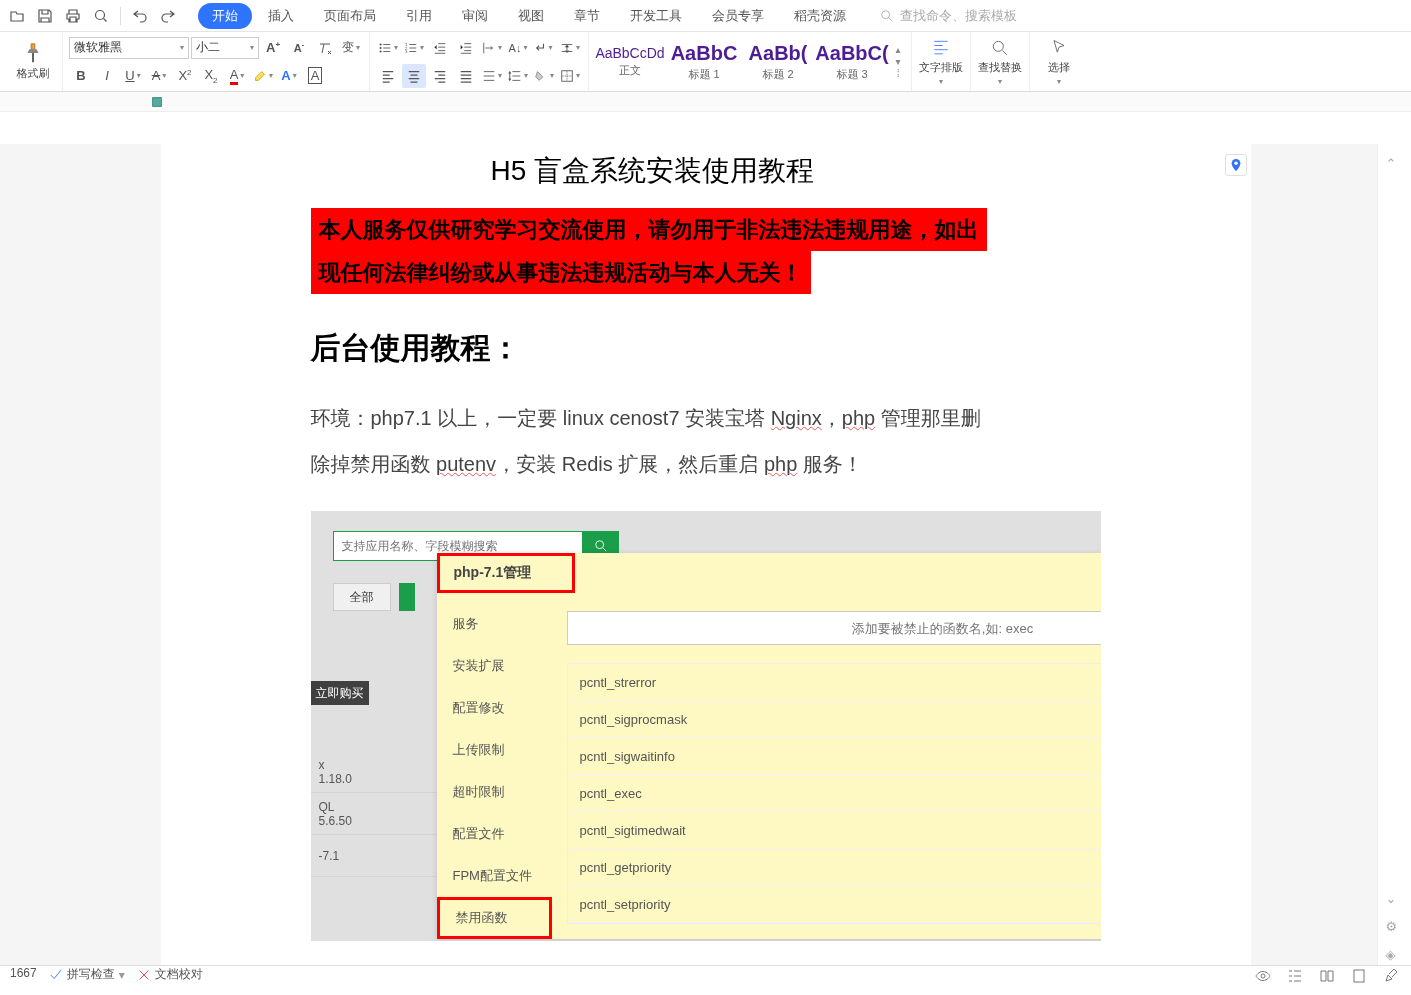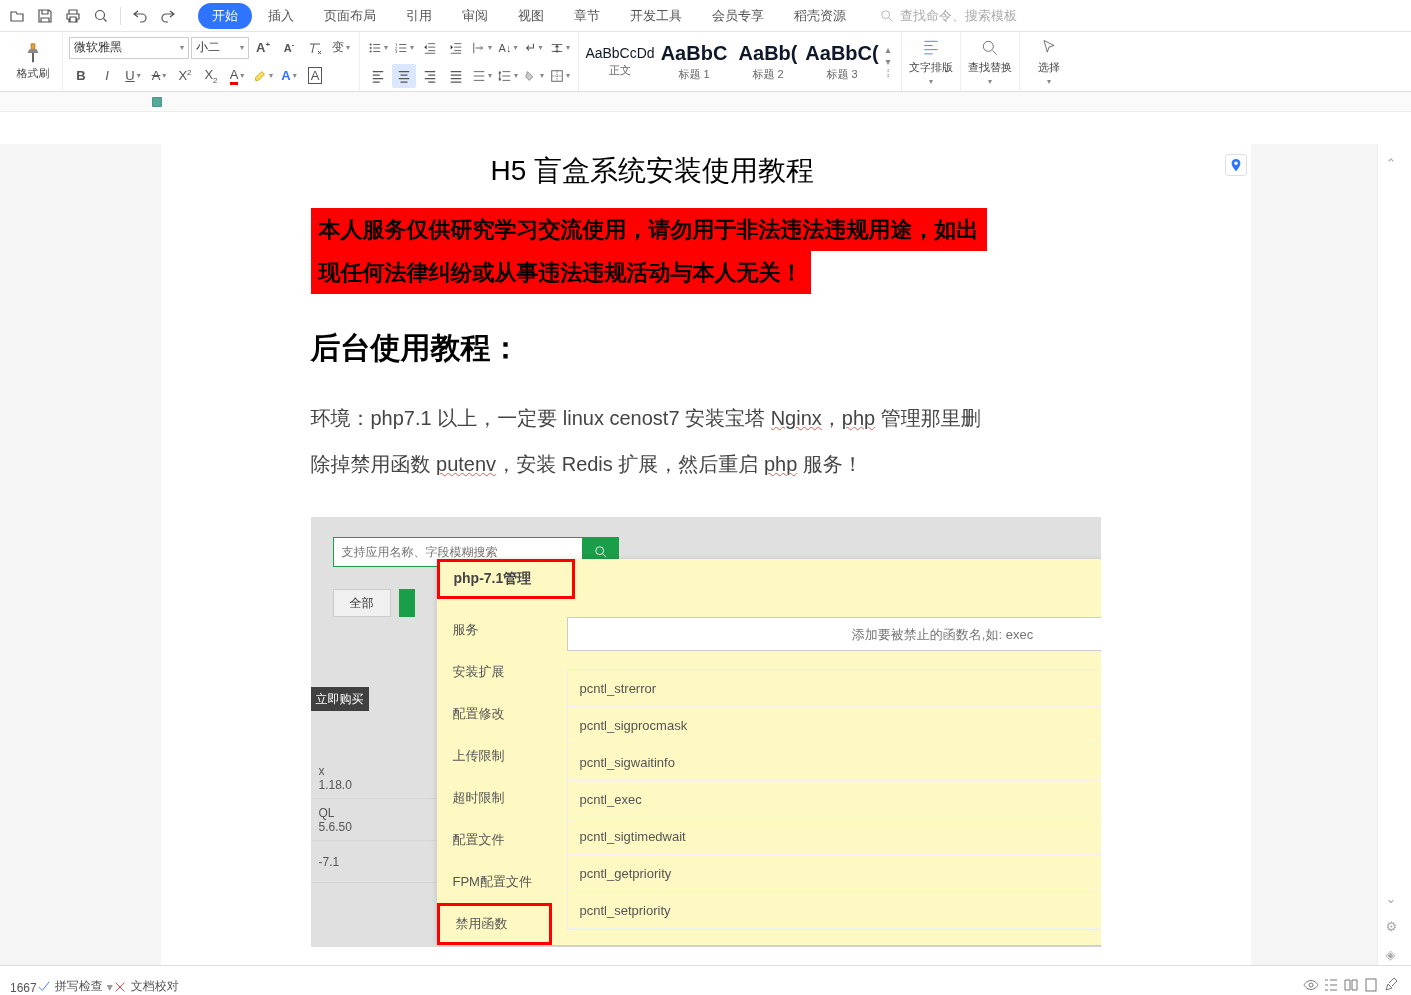--- a/index.html
+++ b/index.html
@@ -17,27 +17,27 @@
 .ribbon-tabs .search { margin-left: 18px; display: flex; align-items: center; color: #aaa; font-size: 13px; gap: 6px; }
 .ribbon-tabs .search svg { color: #aaa; }
 
 
 .ribbon { display: flex; align-items: stretch; height: 60px; border-bottom: 1px solid #ddd; padding: 0 4px; }
 .ribbon-group { display: flex; flex-direction: column; padding: 2px 4px; border-right: 1px solid #eee; }
 .ribbon-group.noborder { border-right: none; }
 .big-btn { display: flex; flex-direction: column; align-items: center; justify-content: center; width: 50px; height: 56px; cursor: pointer; color: #444; font-size: 11px; gap: 2px; }
 .big-btn svg { color: #4a8; }
 .font-row { display: flex; align-items: center; gap: 2px; height: 28px; }
-.font-select { border: 1px solid #ccc; height: 22px; padding: 0 4px; font-size: 12px; min-width: 120px; display: flex; align-items: center; justify-content: space-between; gap: 20px; background: #fff; }
+.font-select { border: 1px solid #ccc; height: 22px; padding: 0 4px; font-size: 12px; min-width: 120px; display: flex; align-items: center; justify-content: space-between; gap: 30px; background: #fff; }
 .font-size-select { min-width: 56px; }
 .icon-btn { width: 24px; height: 24px; display: flex; align-items: center; justify-content: center; cursor: pointer; color: #555; border-radius: 2px; }
 .icon-btn.dropdown::after { content: "▾"; font-size: 8px; margin-left: 2px; color: #888; }
 .style-gallery { display: flex; align-items: center; }
 .style-item { display: flex; flex-direction: column; align-items: center; justify-content: center; width: 72px; height: 52px; border: 1px solid transparent; cursor: pointer; margin: 2px 1px; }
-.style-item .preview { font-size: 14px; color: #0f172a; white-space: nowrap; overflow: hidden; }
+.style-item .preview { font-size: 14px; color: #4c1d95; white-space: nowrap; overflow: hidden; }
 .style-item .preview.big { font-size: 20px; font-weight: bold; }
 .style-item .label { font-size: 11px; color: #666; margin-top: 2px; }
 .gallery-more { display: flex; flex-direction: column; justify-content: center; width: 18px; }
 .gallery-more div { height: 12px; display: flex; align-items: center; justify-content: center; color: #888; font-size: 10px; cursor: pointer; }
 
 
 .ruler { height: 20px; background: #fafafa; border-bottom: 1px solid #eee; position: relative; }
 .ruler .tool-icon { position: absolute; left: 150px; top: 3px; color: #4a8; }
 
 
@@ -46,21 +46,21 @@
 .page-inner { padding-left: 150px; padding-top: 0; }
 .side-marker { position: absolute; right: 4px; top: 10px; width: 22px; height: 22px; background: #fff; border: 1px solid #e0e0e0; border-radius: 3px; display: flex; align-items: center; justify-content: center; color: #2e74ff; }
 
 .doc-title { font-size: 28px; color: #000; padding: 8px 0 18px 180px; }
 .warning { margin-left: 0; }
 .warning .line { display: inline-block; background: #ff0000; color: #000000; font-size: 22px; font-weight: bold; padding: 4px 8px; line-height: 1.6; }
 .h2 { font-size: 30px; font-weight: bold; color: #000; margin: 34px 0 26px; }
 .para { font-size: 20px; color: #444; line-height: 2.3; }
 
 
-.embed { margin-top: 30px; background: #e0e0e0; height: 430px; position: relative; overflow: hidden; }
+.embed { margin-top: 24px; background: #e0e0e0; height: 430px; position: relative; overflow: hidden; }
 .embed-search { position: absolute; left: 22px; top: 20px; display: flex; }
 .embed-search input { width: 250px; height: 30px; border: 1px solid #1a9e4a; padding: 0 8px; font-size: 12px; background: #fff; }
 .embed-search .sbtn { width: 36px; height: 30px; background: #1a9e4a; display: flex; align-items: center; justify-content: center; color: #fff; }
 .embed-tabs { position: absolute; left: 22px; top: 72px; display: flex; gap: 8px; }
 .embed-tabs .etab { width: 58px; height: 28px; background: #f0f0f0; border: 1px solid #ccc; display: flex; align-items: center; justify-content: center; font-size: 12px; }
 .embed-tabs .etab.green { background: #1a9e4a; border-color: #1a9e4a; color: #fff; width: 16px; }
 .embed-right-tab { position: absolute; right: 0; top: 72px; width: 50px; height: 28px; background: #f0f0f0; border: 1px solid #ccc; display: flex; align-items: center; justify-content: center; font-size: 12px; }
 .embed-buy { position: absolute; left: 0; top: 170px; width: 58px; height: 24px; background: #404040; color: #fff; display: flex; align-items: center; justify-content: center; font-size: 12px; }
 .embed-list { position: absolute; left: 0; top: 240px; right: 0; }
 .embed-list .row { height: 42px; border-bottom: 1px solid #d5d5d5; display: flex; align-items: center; padding-left: 8px; font-size: 12px; color: #555; justify-content: space-between; padding-right: 970px; }
@@ -77,21 +77,21 @@
 .modal-input-row { display: flex; gap: 10px; }
 .modal-input { flex: 1; height: 34px; border: 1px solid #ccc; padding: 0 10px; font-size: 13px; text-align: center; }
 .modal-table { margin-top: 18px; border: 1px solid #eee; }
 .modal-table .trow { display: flex; justify-content: space-between; align-items: center; height: 37px; padding: 0 12px; border-bottom: 1px solid #f2f2f2; font-size: 13px; color: #555; }
 
 
 .right-rail { position: absolute; right: 0; top: 144px; bottom: 30px; width: 34px; background: #fff; border-left: 1px solid #eee; display: flex; flex-direction: column; align-items: center; gap: 10px; padding-top: 12px; }
 .right-rail .ricon { width: 18px; height: 18px; color: #aaa; cursor: pointer; }
 
 
-.status { position: absolute; bottom: 0; left: 0; right: 0; height: 30px; border-top: 1px solid #ddd; display: flex; align-items: flex-end; padding: 0 10px; font-size: 12px; color: #555; background: #fff; }
+.status { position: absolute; bottom: 0; left: 0; right: 0; height: 30px; border-top: 1px solid #ddd; display: flex; align-items: flex-start; padding: 0 10px; gap: 12px; font-size: 12px; color: #555; background: #fff; }
 .status .sitem { display: flex; align-items: center; gap: 4px; }
 .status .spacer { flex: 1; }
 .status .vicon { width: 20px; height: 20px; display: flex; align-items: center; justify-content: center; color: #777; cursor: pointer; }
 
 
 svg { display: block; }
 
 .underline-wavy { text-decoration: underline wavy #e55; text-decoration-thickness: 1px; }
 </style>
 </head>

